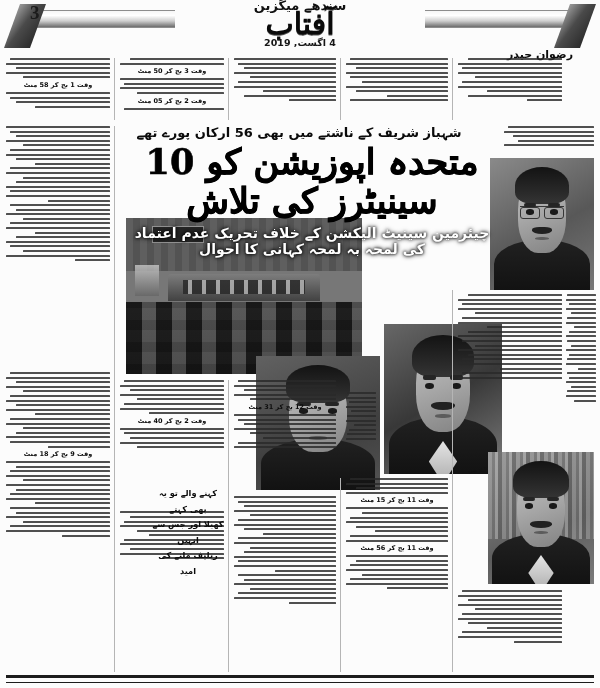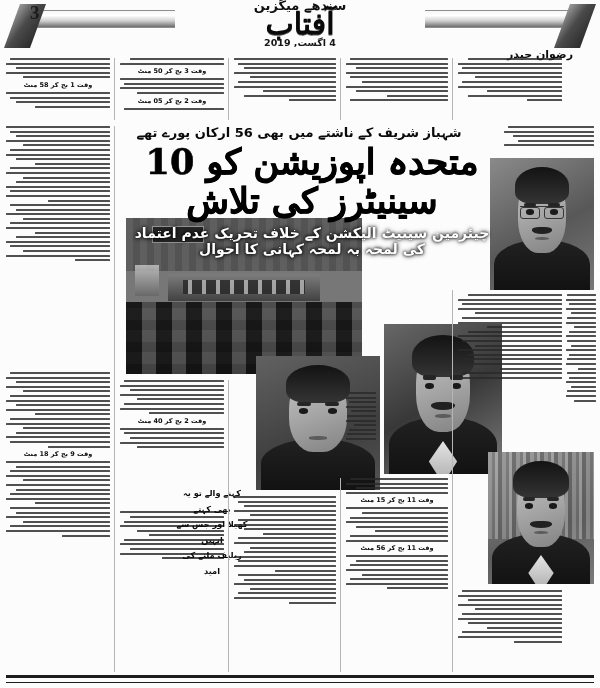--- a/index.html
+++ b/index.html
@@ -232,21 +232,21 @@
     position:absolute; left:6px; right:6px; bottom:10px;
     height:3px; background:#1c1c1c;
   }
   .footrule2 {
     position:absolute; left:6px; right:6px; bottom:5px;
     height:1px; background:#1c1c1c;
   }
   .pullquote {
     position:absolute; direction:rtl; text-align:center;
     font-size:8.2px; font-weight:bold; color:#0c0c0c;
-    line-height:1.9; font-family:"DejaVu Sans", sans-serif;margin-left:24px;
+    line-height:1.9; font-family:"DejaVu Sans", sans-serif;
   }
 </style>
 </head>
 <body>
 
 <div class="page">
 
   <div class="masthead">
     <div class="mast-bar left"></div>
     <div class="mast-bar right"></div>
@@ -658,16 +658,32 @@
     <div class="tline s100"></div>
       <div class="tline s84"></div>
       <div class="tline s96"></div>
     <div class="tline s100"></div>
       <div class="tline s72"></div>
       <div class="tline s90"></div>
     <div class="tline s96"></div>
       <div class="tline s100"></div>
   </div>
 
+  <div class="col" style="left:234px; top:380px; width:102px; height:108px;">
+    <div class="tline s96"></div>
+      <div class="tline s100"></div>
+      <div class="tline s90"></div>
+    <div class="tline s100"></div>
+      <div class="tline s84"></div>
+    <div class="timestamp">وقت 12 بج کر 31 منٹ</div>
+    <div class="tline s100"></div>
+      <div class="tline s96"></div>
+      <div class="tline s90"></div>
+    <div class="tline s100"></div>
+      <div class="tline s84"></div>
+      <div class="tline s72"></div>
+    <div class="tline s96"></div>
+      <div class="tline s100"></div>
+  </div>
 
   <div class="footrule"></div>
   <div class="footrule2"></div>
 </div>
 
 </body></html>

